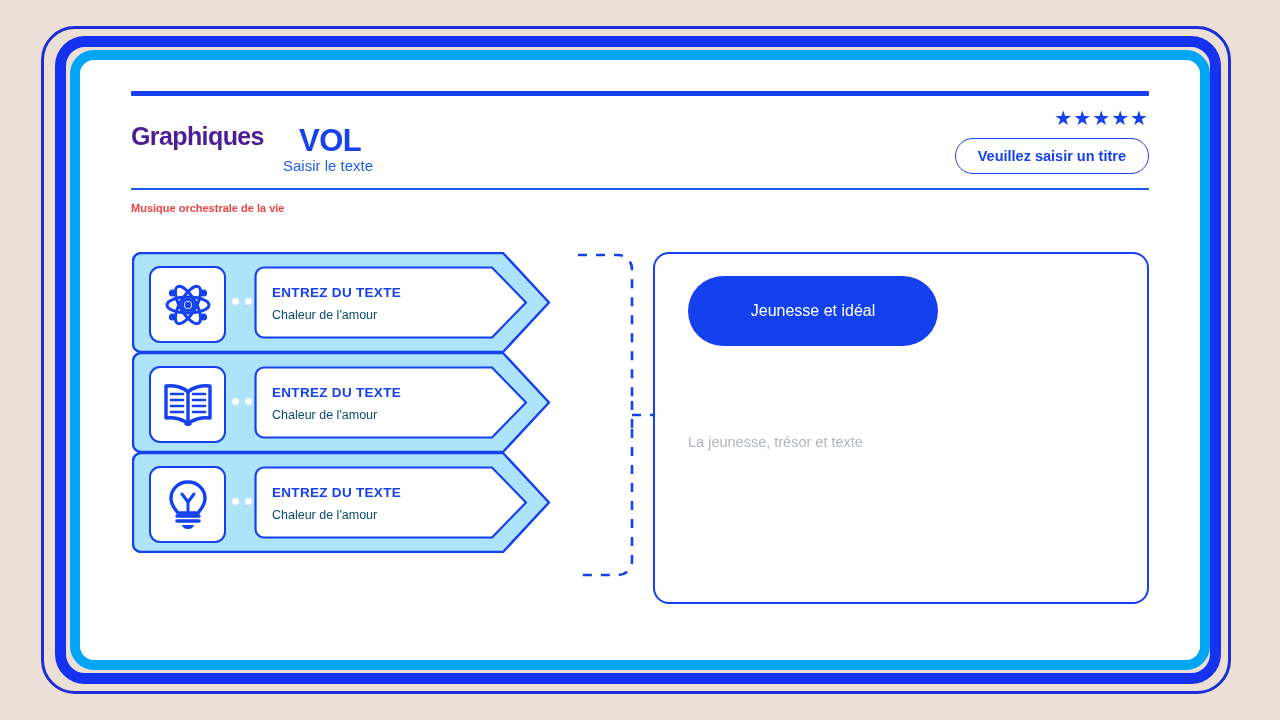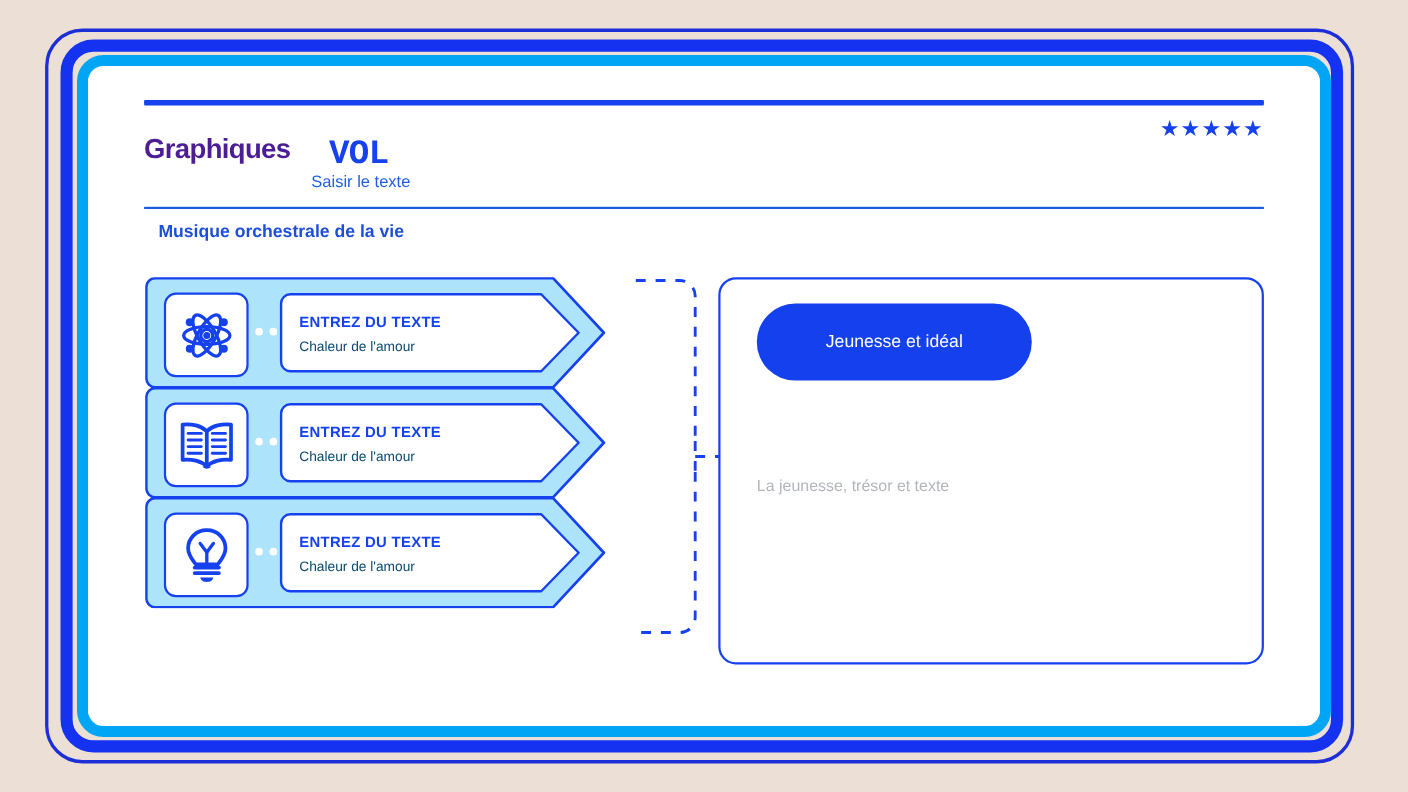--- a/index.html
+++ b/index.html
@@ -38,43 +38,43 @@
     position:absolute;left:51px;top:62px;height:46px;
   }
   .logo-main{
     position:absolute;left:0;top:0;
     font-size:25px;font-weight:bold;color:#4c1d95;
     letter-spacing:-0.6px;white-space:nowrap;
   }
   .logo-overlap{
     position:absolute;left:168px;top:1px;
     font-size:31px;font-weight:bold;color:#1541ee;
-    letter-spacing:-0.5px;white-space:nowrap;font-family:Liberation Mono, monospace;
+    letter-spacing:-0.5px;white-space:nowrap;
   }
   .logo-sub{
     position:absolute;left:152px;top:35px;
     font-size:15px;color:#1f5fe0;white-space:nowrap;
   }
   .stars{
     position:absolute;right:51px;top:48px;
     color:#1541ee;font-size:20px;letter-spacing:1px;line-height:1;
   }
   .title-pill{
     position:absolute;right:51px;top:78px;
     padding:9px 22px;border:1.6px solid #1541ee;border-radius:999px;
     color:#1541ee;font-size:14.5px;font-weight:bold;white-space:nowrap;
     background:#fff;
   }
   .thin-rule{
     position:absolute;left:51px;top:128px;width:1018px;height:2px;
     background:#1a5ae6;
   }
   .section-title{
-    position:absolute;left:64px;top:142px;
-    font-size:16px;font-weight:bold;color:#1d4ed8;
+    position:absolute;left:51px;top:142px;
+    font-size:11px;font-weight:bold;color:#ef4444;
   }
 
   
   .cards{position:absolute;left:52px;top:192px;width:430px;}
   .card{position:relative;height:83px;margin-bottom:17px;}
 
   .card-shape{
     position:absolute;left:0;top:0;width:420px;height:101px;
   }
   .card-inner-shape{
@@ -134,20 +134,21 @@
   <div class="top-rule"></div>
 
   <div class="logo-wrap">
     <div class="logo-main">Graphiques</div>
     <div class="logo-overlap">VOL</div>
     <div class="logo-sub">Saisir le texte</div>
   </div>
 
   <div class="stars">★★★★★</div>
 
+  <div class="title-pill">Veuillez saisir un titre</div>
 
   <div class="thin-rule"></div>
 
   <div class="section-title">Musique orchestrale de la vie</div>
 
   <div class="cards">
 
     <div class="card">
       <svg class="card-shape" viewBox="0 0 420 101">
         <path d="M9 1 H371 L417 50.5 L371 100 H9 A8 8 0 0 1 1 92 V9 A8 8 0 0 1 9 1 Z" fill="#ade3fb" stroke="#1541ee" stroke-width="2.4" stroke-linejoin="round"></path>

